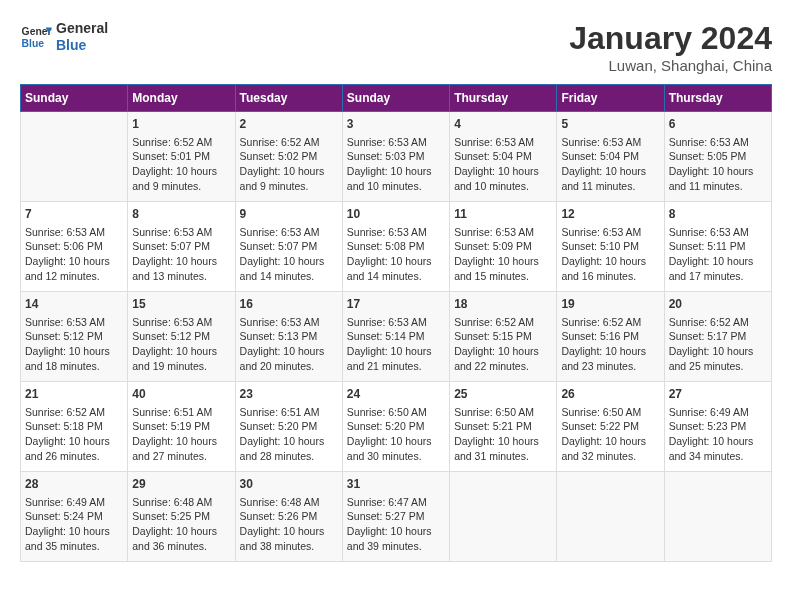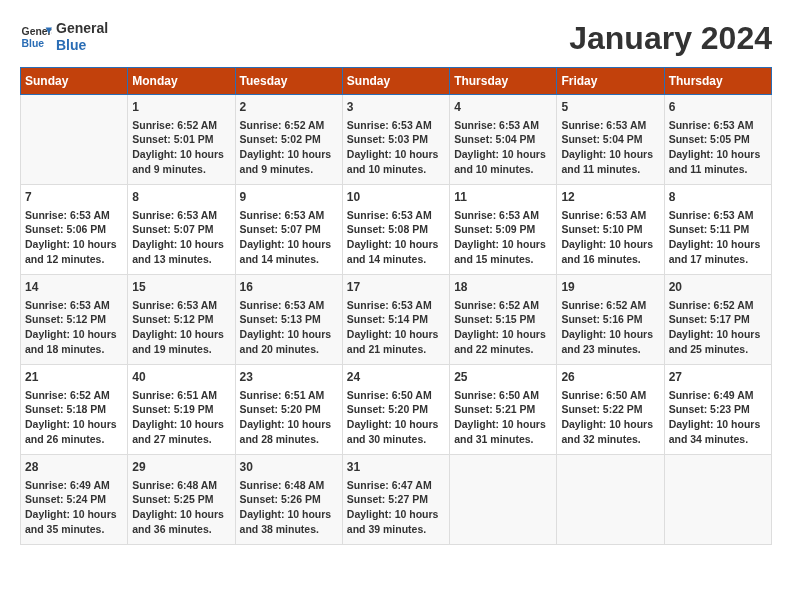--- a/index.html
+++ b/index.html
@@ -37,21 +37,21 @@
     .location {
       font-size: 15px;
       color: #555;
     }
     table {
       width: 100%;
       border-collapse: collapse;
       font-size: 11px;
     }
     thead tr {
-      background-color: #c2410c;
+      background-color: #701a75;
       color: #fff;
     }
     thead th {
       padding: 6px 4px;
       text-align: left;
       font-size: 12px;
       font-weight: bold;
       border: 1px solid #2a6db5;
     }
     tbody tr {
@@ -74,21 +74,20 @@
     }
     .day-number {
       font-weight: bold;
       font-size: 12px;
       display: block;
       margin-bottom: 2px;
     }
     .day-info {
       font-size: 10.5px;
       color: #333;
-      font-weight: bold;
     }
   </style>
 </head>
 <body>
 
 <div class="header">
   <div class="logo">
     <svg class="logo-icon" viewBox="0 0 40 40" xmlns="http://www.w3.org/2000/svg">
       <text x="2" y="18" font-size="13" font-weight="bold" fill="#333">General</text>
       <text x="2" y="32" font-size="13" font-weight="bold" fill="#2a6db5">Blue</text>
@@ -96,20 +95,21 @@
     </svg>
     <div>
       <div style="font-size:14px;font-weight:bold;color:#333;line-height:1.2;">
         <span style="color:#333">General</span>
       </div>
       <div style="font-size:14px;font-weight:bold;color:#2a6db5;line-height:1.2;">Blue</div>
     </div>
   </div>
   <div class="title-block">
     <div class="month-title">January 2024</div>
+    <div class="location">Luwan, Shanghai, China</div>
   </div>
 </div>
 
 <table>
   <thead>
     <tr>
     <th>Sunday</th>
         <th>Monday</th>
         <th>Tuesday</th>
         <th>Sunday</th>

